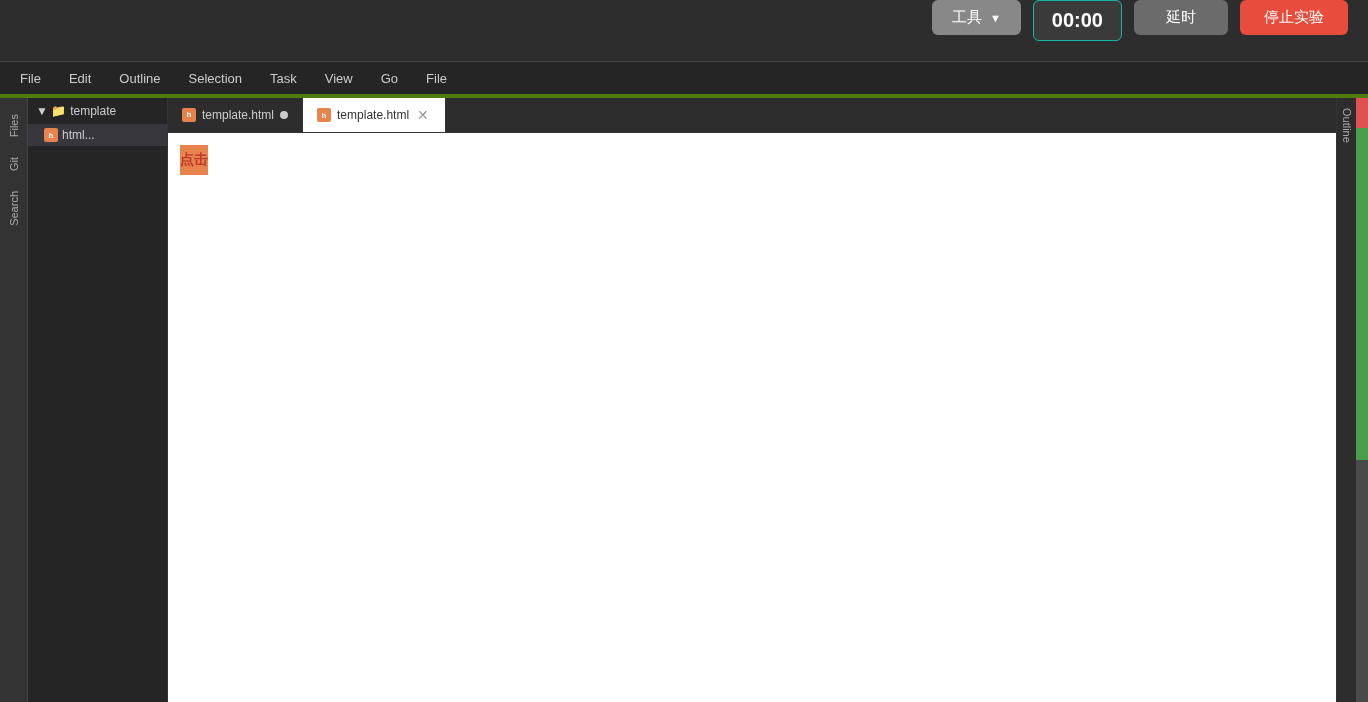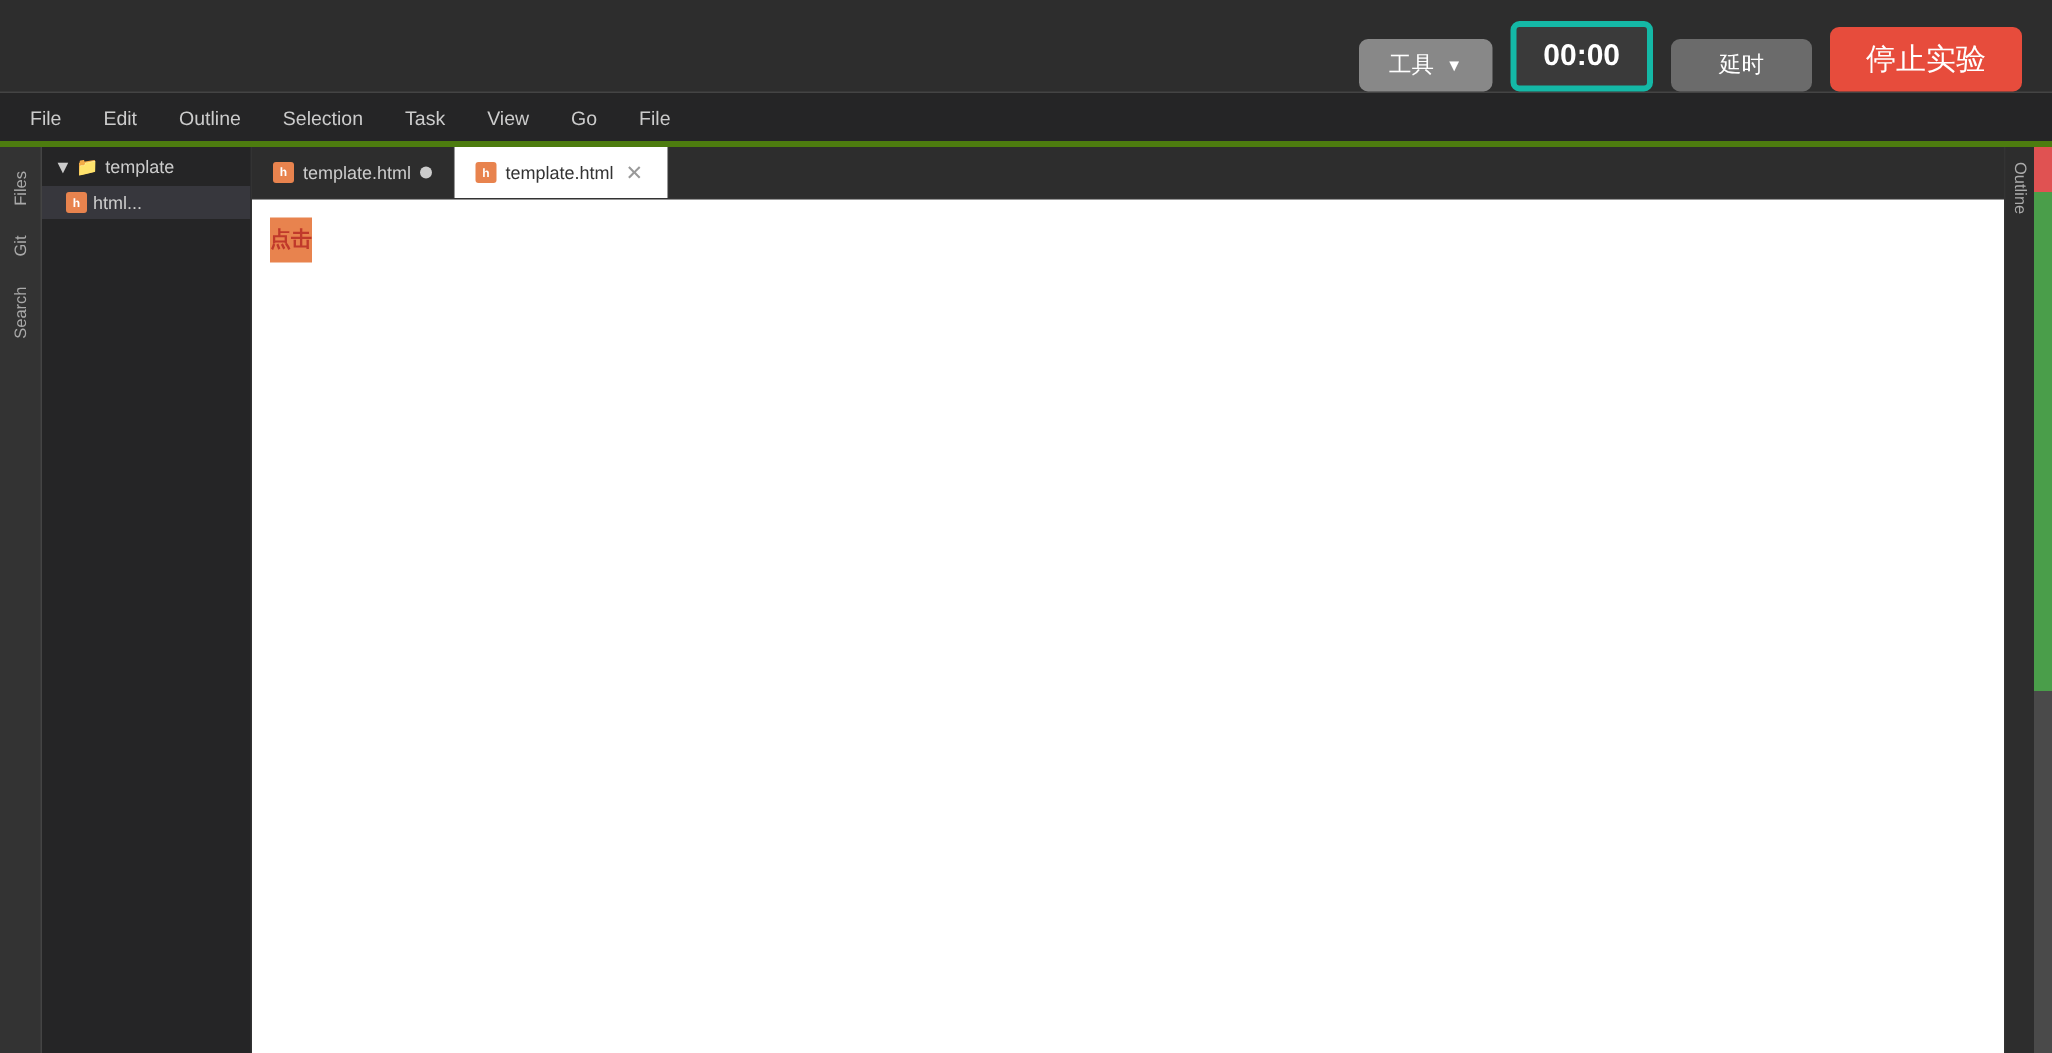--- a/index.html
+++ b/index.html
@@ -3,21 +3,21 @@
   <meta charset="utf-8">
   <style>
     * { margin: 0; padding: 0; box-sizing: border-box; }
     body { font-family: -apple-system, BlinkMacSystemFont, 'Segoe UI', sans-serif; background: #1e1e1e; color: #ccc; width: 1368px; height: 702px; overflow: hidden; }
 
     
     .top-toolbar {
       height: 62px;
       background: #2d2d2d;
       display: flex;
-      align-items: flex-end;
+      align-items: flex-start;
       justify-content: flex-end;
       padding: 0 20px;
       gap: 12px;
       border-bottom: 1px solid #444;
     }
     .tool-btn {
       background: #888;
       color: #fff;
       border: none;
       border-radius: 6px;
@@ -31,38 +31,38 @@
     .tool-btn .arrow {
       font-size: 11px;
     }
     .timer-display {
       background: #3a3a3a;
       color: #fff;
       padding: 8px 18px;
       border-radius: 6px;
       font-size: 20px;
       font-weight: bold;
-      border: 4px solid #14b8a6;
+      border: 1px solid #14b8a6;
     }
     .delay-btn {
       background: #6b6b6b;
       color: #fff;
       border: none;
       border-radius: 6px;
       padding: 8px 32px;
       font-size: 15px;
       cursor: pointer;
     }
     .stop-btn {
       background: #e74c3c;
       color: #fff;
       border: none;
       border-radius: 6px;
       padding: 8px 24px;
-      font-size: 20px;
+      font-size: 15px;
       cursor: pointer;
     }
     .next-btn {
       background: #2ecc71;
       color: #fff;
       border: none;
       border-radius: 6px;
       padding: 8px 24px;
       font-size: 15px;
       cursor: pointer;

